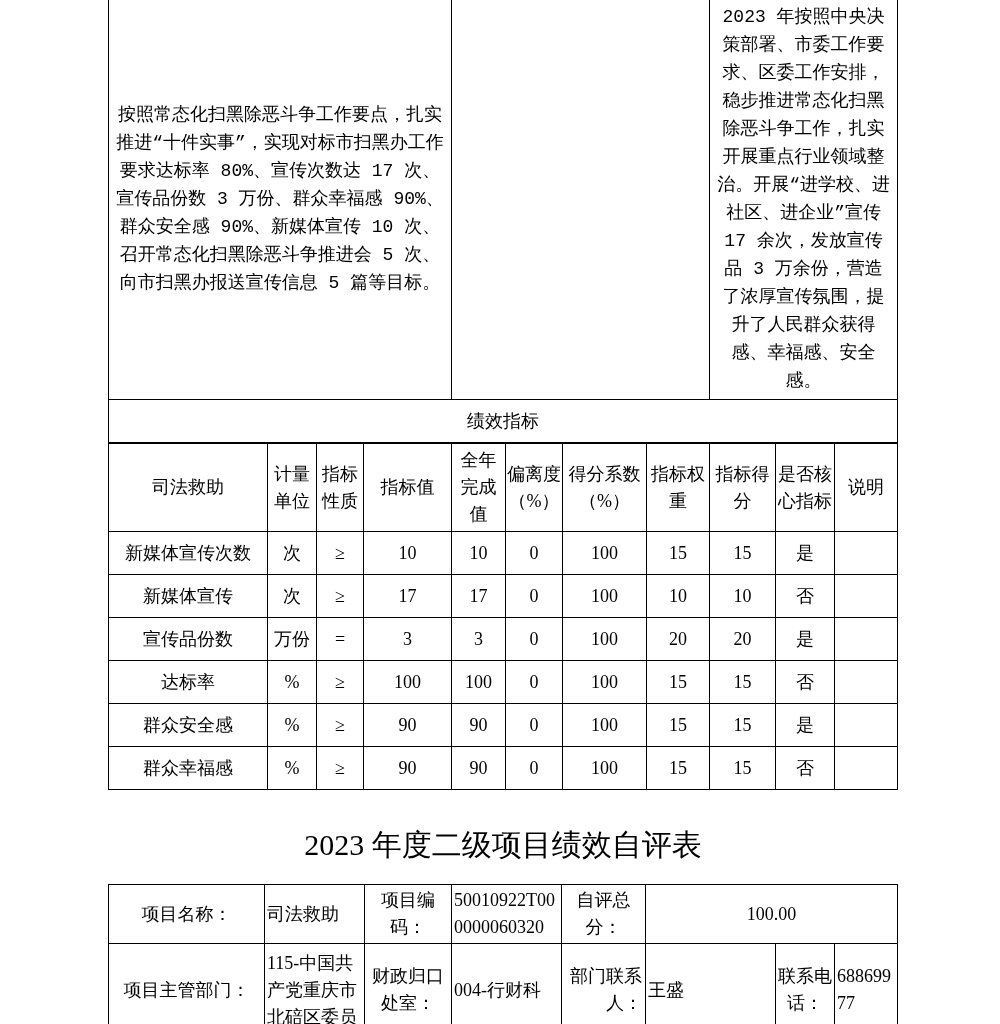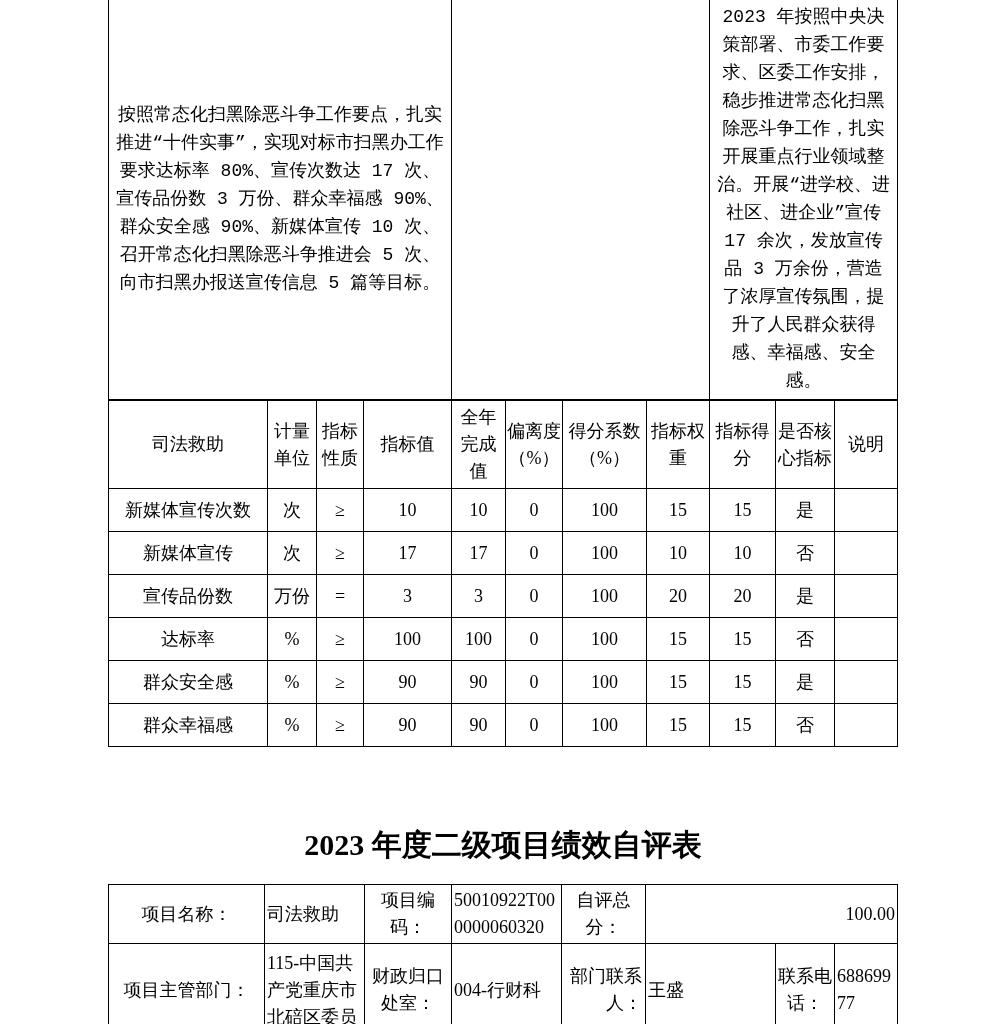--- a/index.html
+++ b/index.html
@@ -63,21 +63,21 @@
     vertical-align: middle;
   }
   
   #title {
     position: absolute;
     left: 108px;
     top: 826px;
     width: 790px;
     text-align: center;
     font-size: 30px;
-    font-weight: bold;
+    font-weight: normal;
     line-height: 38px;
   }
   
   #tableB {
     position: absolute;
     left: 108px;
     top: 884px;
     width: 790px;
   }
   #tableB .r1 td { height: 53px; }
@@ -91,21 +91,21 @@
     white-space: pre-line;
     padding: 2px 1px;
   }
   .lbl.right { text-align: right; padding-right: 3px; }
   .val {
     text-align: left;
     white-space: pre-line;
     word-break: break-all;
     padding: 2px 2px;
   }
-  .val.center { text-align: right; }
+  .val.center { text-align: center; }
 </style>
 </head>
 <body>
 
 <div class="page">
 
   <table id="tableA">
     <colgroup>
       <col style="width:159px">
         <col style="width:49px">
@@ -117,20 +117,23 @@
         <col style="width:63px">
         <col style="width:66px">
       <col style="width:59px">
         <col style="width:63px">
     </colgroup>
     <tbody>
       <tr class="top-row">
         <td colspan="4">按照常态化扫黑除恶斗争工作要点，扎实推进“十件实事”，实现对标市扫黑办工作要求达标率 80%、宣传次数达 17 次、宣传品份数 3 万份、群众幸福感 90%、群众安全感 90%、新媒体宣传 10 次、召开常态化扫黑除恶斗争推进会 5 次、向市扫黑办报送宣传信息 5 篇等目标。</td>
         <td colspan="4"></td>
         <td colspan="3">2023 年按照中央决策部署、市委工作要求、区委工作安排，稳步推进常态化扫黑除恶斗争工作，扎实开展重点行业领域整治。开展“进学校、进社区、进企业”宣传 17 余次，发放宣传品 3 万余份，营造了浓厚宣传氛围，提升了人民群众获得感、幸福感、安全感。</td>
+      </tr>
+      <tr class="section-row">
+        <td colspan="11">绩效指标</td>
       </tr>
       <tr class="header-row">
         <th>司法救助</th>
         <th>计量
 单位</th>
         <th>指标
 性质</th>
         <th>指标值</th>
         <th>全年
 完成

